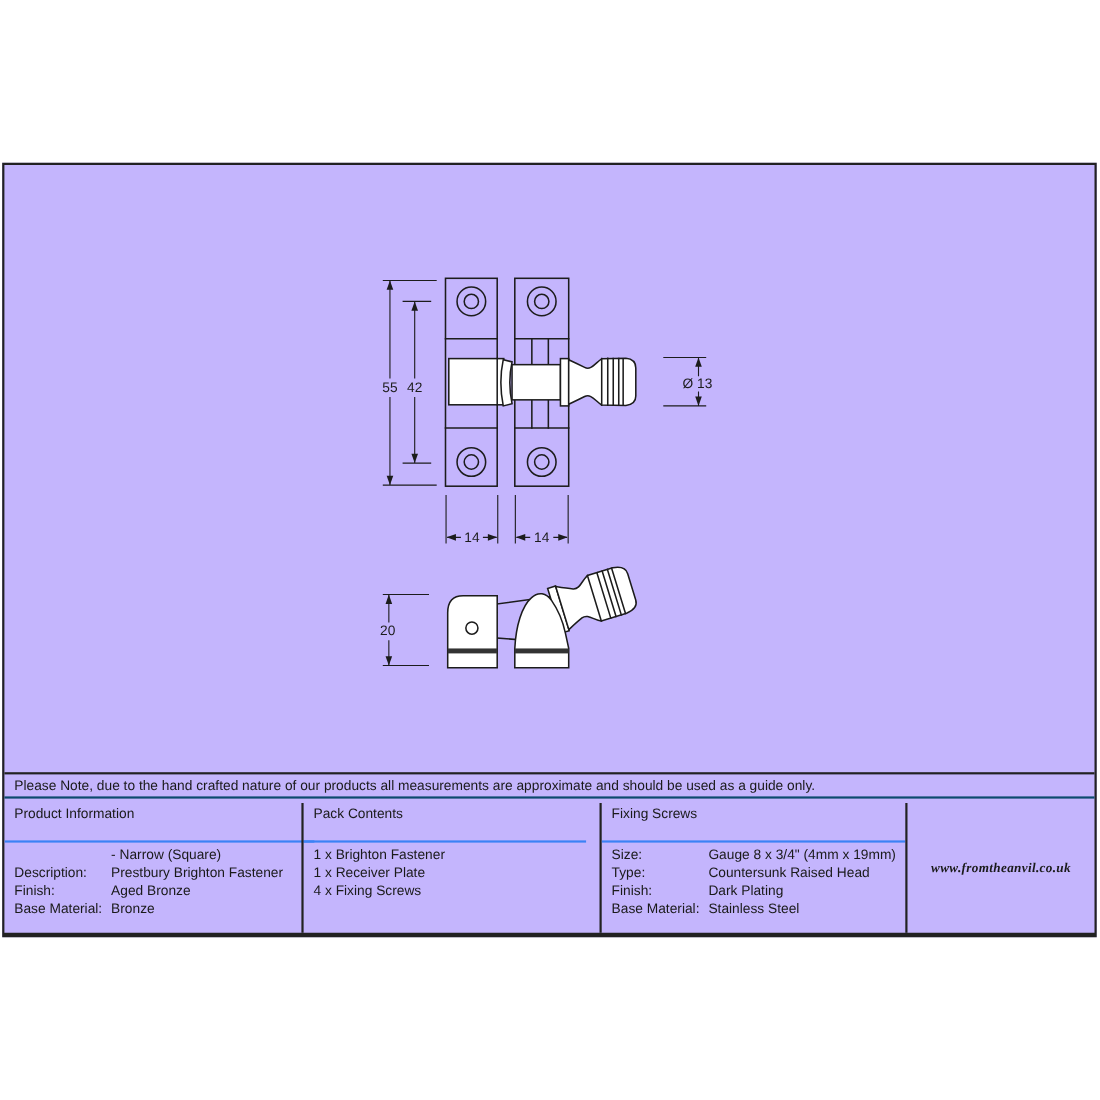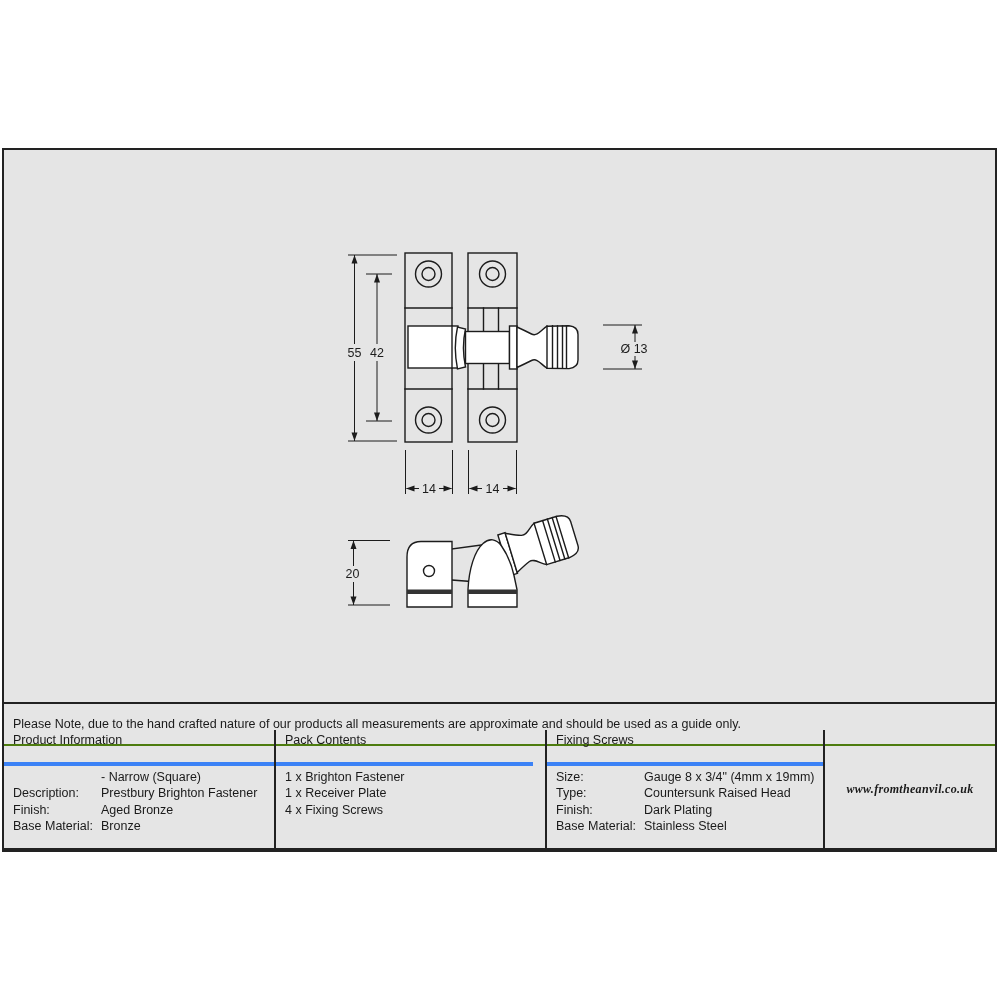--- a/index.html
+++ b/index.html
@@ -1,32 +1,32 @@
 <!DOCTYPE html>
 <html><head>
 <meta charset="utf-8">
 <style>
   html,body{margin:0;padding:0;background:#ffffff;}
   body{width:1000px;height:1000px;position:relative;font-family:"Liberation Sans",sans-serif;color:#1a1a1a;}
   .sheet{position:absolute;left:2px;top:148px;width:995px;height:704px;box-sizing:border-box;
-         border:2px solid #222;border-bottom-width:4px;background:#e5e5e5;}
+         border:2px solid #222;border-bottom-width:4px;background:#c4b5fd;}
   .draw-area{position:absolute;left:0;top:0;width:991px;height:552px;}
   .draw-area svg{display:block;font-family:"Liberation Sans",sans-serif;}
 
-  .note-row{position:absolute;left:0;right:0;top:552px;height:44px;box-sizing:border-box;
-            border-top:2px solid #222;border-bottom:2px solid #4d7c0f;
+  .note-row{position:absolute;left:0;right:0;top:552px;height:24px;box-sizing:border-box;
+            border-top:2px solid #222;border-bottom:2px solid #0c4a6e;
             display:flex;align-items:center;padding-left:9px;font-size:12.5px;}
 
   .cols{position:absolute;left:0;right:0;top:580px;bottom:0;}
   .col{position:absolute;top:0;bottom:0;box-sizing:border-box;overflow:hidden;}
   .col-1{left:0;width:282px;}
   .col-2{left:270px;width:259px;border-left:2px solid #222;}
   .col-3{left:541px;width:278px;border-left:2px solid #222;}
   .col-4{left:819px;width:172px;border-left:2px solid #222;display:flex;align-items:center;justify-content:center;}
-  .col-header{height:36px;box-sizing:border-box;border-bottom:4px solid #3b82f6;
+  .col-header{height:36px;box-sizing:border-box;border-bottom:2px solid #3b82f6;
               padding:3px 0 0 9px;font-size:12.5px;}
   .col-body{padding:3px 0 0 9px;font-size:12.5px;line-height:16.4px;}
   .kv{display:flex;}
   .kv .k{width:88px;flex:none;}
   .kv .v{flex:1;padding-right:4px;}
 
   
   .logo{text-align:center;transform:translateY(-4px);}
   .logo-row{display:flex;align-items:flex-end;justify-content:center;}
   .anvil-icon{display:block;margin-bottom:1px;}

